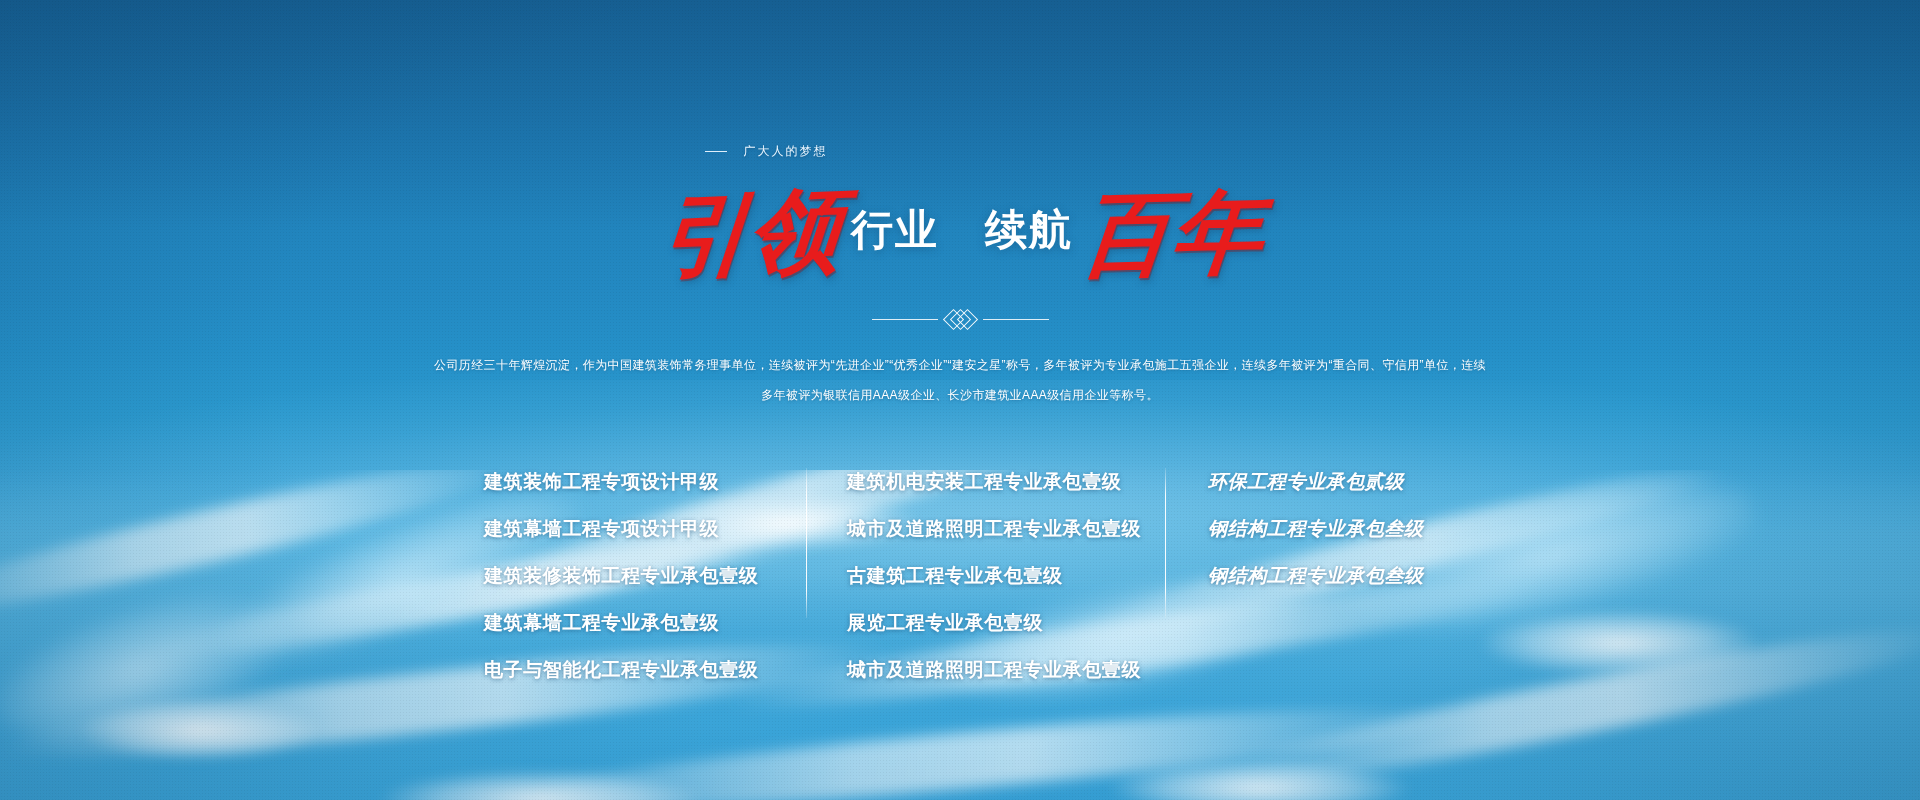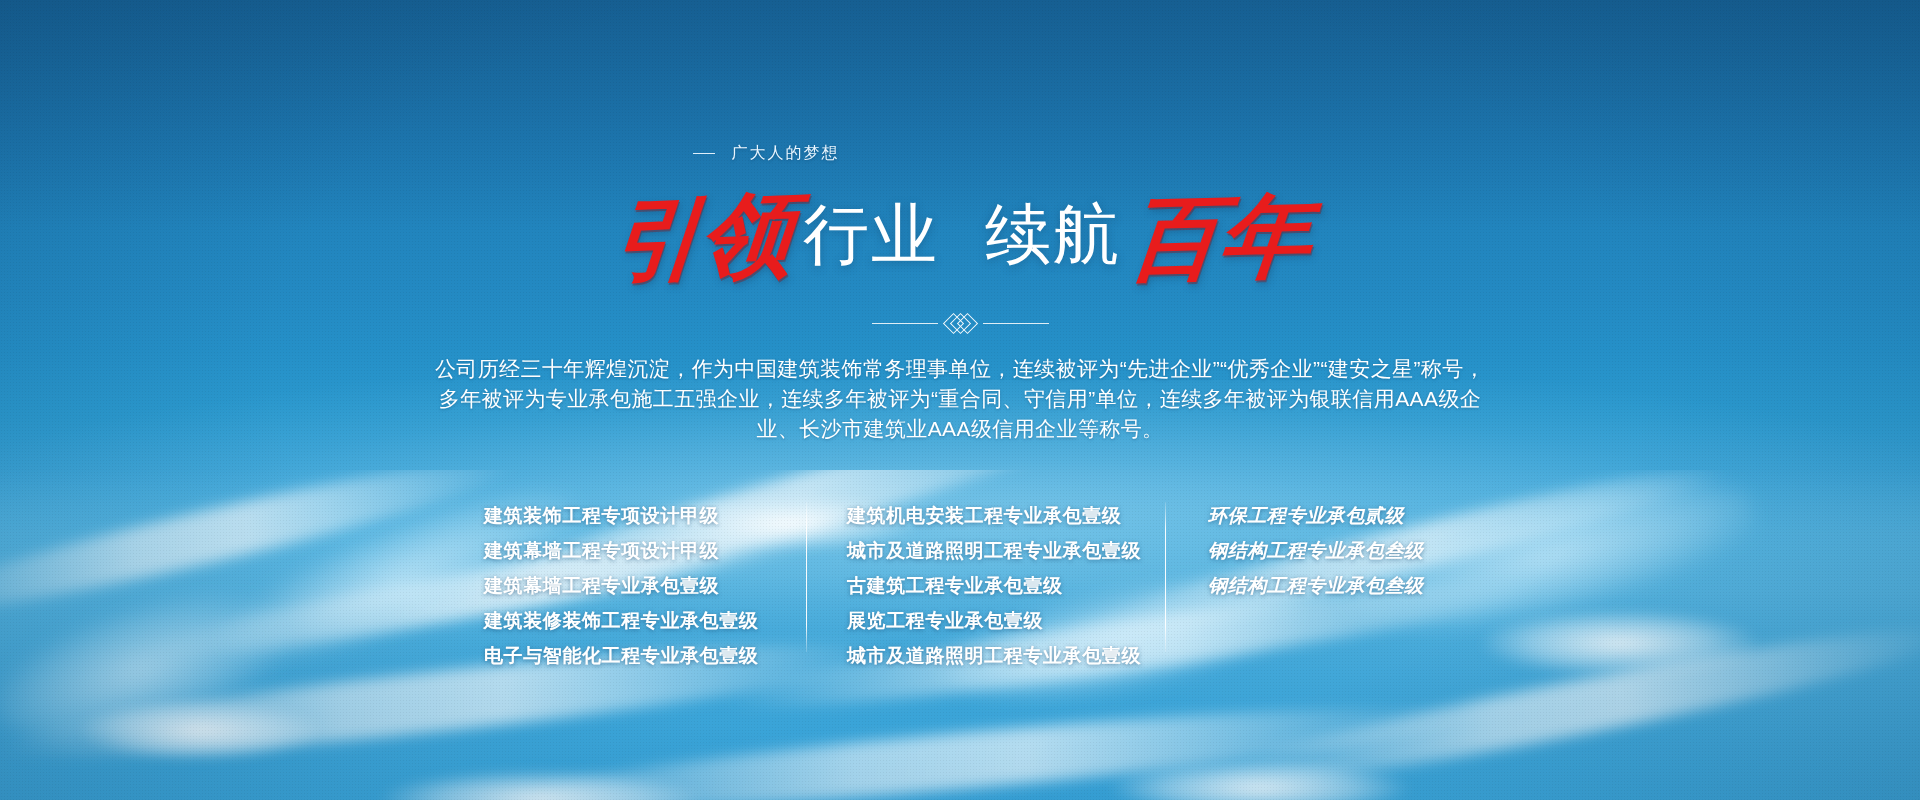--- a/index.html
+++ b/index.html
@@ -100,21 +100,21 @@
   .content{
     position:absolute; inset:0;
     z-index:10;
     display:flex; flex-direction:column; align-items:center;
   }
 
   
   .tagline{
     margin-top:143px;
     color:#eaf6ff;
-    font-size:16px;
+    font-size:12px;
     letter-spacing:2px;
     font-weight:400;
     text-shadow:0 1px 3px rgba(10,60,100,0.45);
     display:flex; align-items:center; gap:17px;
     margin-right:388px;
   }
   .tagline .dash{
     display:inline-block;
     width:22px; height:1.5px;
     background:#eaf6ff;
@@ -141,22 +141,22 @@
       1px 2px 0 rgba(150,10,10,0.35),
       2px 4px 7px rgba(20,70,110,0.35);
     padding:0 2px;
   }
   .brush.right{
     transform:skewX(-7deg) rotate(-1.4deg);
     margin-left:6px;
   }
   .solid{
     font-family:"Liberation Sans", sans-serif;
-    font-weight:400;
-    font-size:66px;
+    font-weight:700;
+    font-size:42px;
     color:#ffffff;
     letter-spacing:2px;
     line-height:1;
     text-shadow:0 2px 8px rgba(16,72,116,0.45);
     padding-bottom:6px;
   }
   .gap-wide{ width:46px; }
   .gap-sm{ width:10px; }
 
   
@@ -181,36 +181,36 @@
     transform:rotate(45deg);
     margin:0 -4px;
   }
 
   
   .para{
     margin-top:23px;
     width:1060px;
     text-align:center;
     color:#ffffff;
-    font-size:21px;
+    font-size:12px;
     line-height:30px;
     letter-spacing:.4px;
     text-shadow:0 1px 3px rgba(14,68,110,0.4);
   }
 
   
   .quals{
     margin-top:56px;
     display:flex;
     align-items:flex-start;
     justify-content:center;
   }
   .col{
     display:flex; flex-direction:column;
-    gap:4px;
+    gap:16px;
   }
   .col-1{ width:300px; }
   .col-2{ width:330px; padding-left:40px; }
   .col-3{ width:270px; padding-left:42px;font-style:italic; }
   .qitem{
     color:#ffffff;
     font-size:19px;
     font-weight:700;
     line-height:31px;
     letter-spacing:.6px;
@@ -288,22 +288,22 @@
       <span class="line"></span>
     </div>
 
     <p class="para">公司历经三十年辉煌沉淀，作为中国建筑装饰常务理事单位，连续被评为“先进企业”“优秀企业”“建安之星”称号，多年被评为专业承包施工五强企业，连续多年被评为“重合同、守信用”单位，连续多年被评为银联信用AAA级企业、长沙市建筑业AAA级信用企业等称号。</p>
 
     <div class="quals">
 
       <div class="col col-1">
         <div class="qitem">建筑装饰工程专项设计甲级</div>
         <div class="qitem">建筑幕墙工程专项设计甲级</div>
+        <div class="qitem">建筑装修装饰工程专业承包壹级</div>
         <div class="qitem">建筑幕墙工程专业承包壹级</div>
-        <div class="qitem">建筑装修装饰工程专业承包壹级</div>
         <div class="qitem">电子与智能化工程专业承包壹级</div>
       </div>
 
       <div class="vline v1"></div>
 
       <div class="col col-2">
         <div class="qitem">建筑机电安装工程专业承包壹级</div>
         <div class="qitem">城市及道路照明工程专业承包壹级</div>
         <div class="qitem">古建筑工程专业承包壹级</div>
         <div class="qitem">展览工程专业承包壹级</div>

